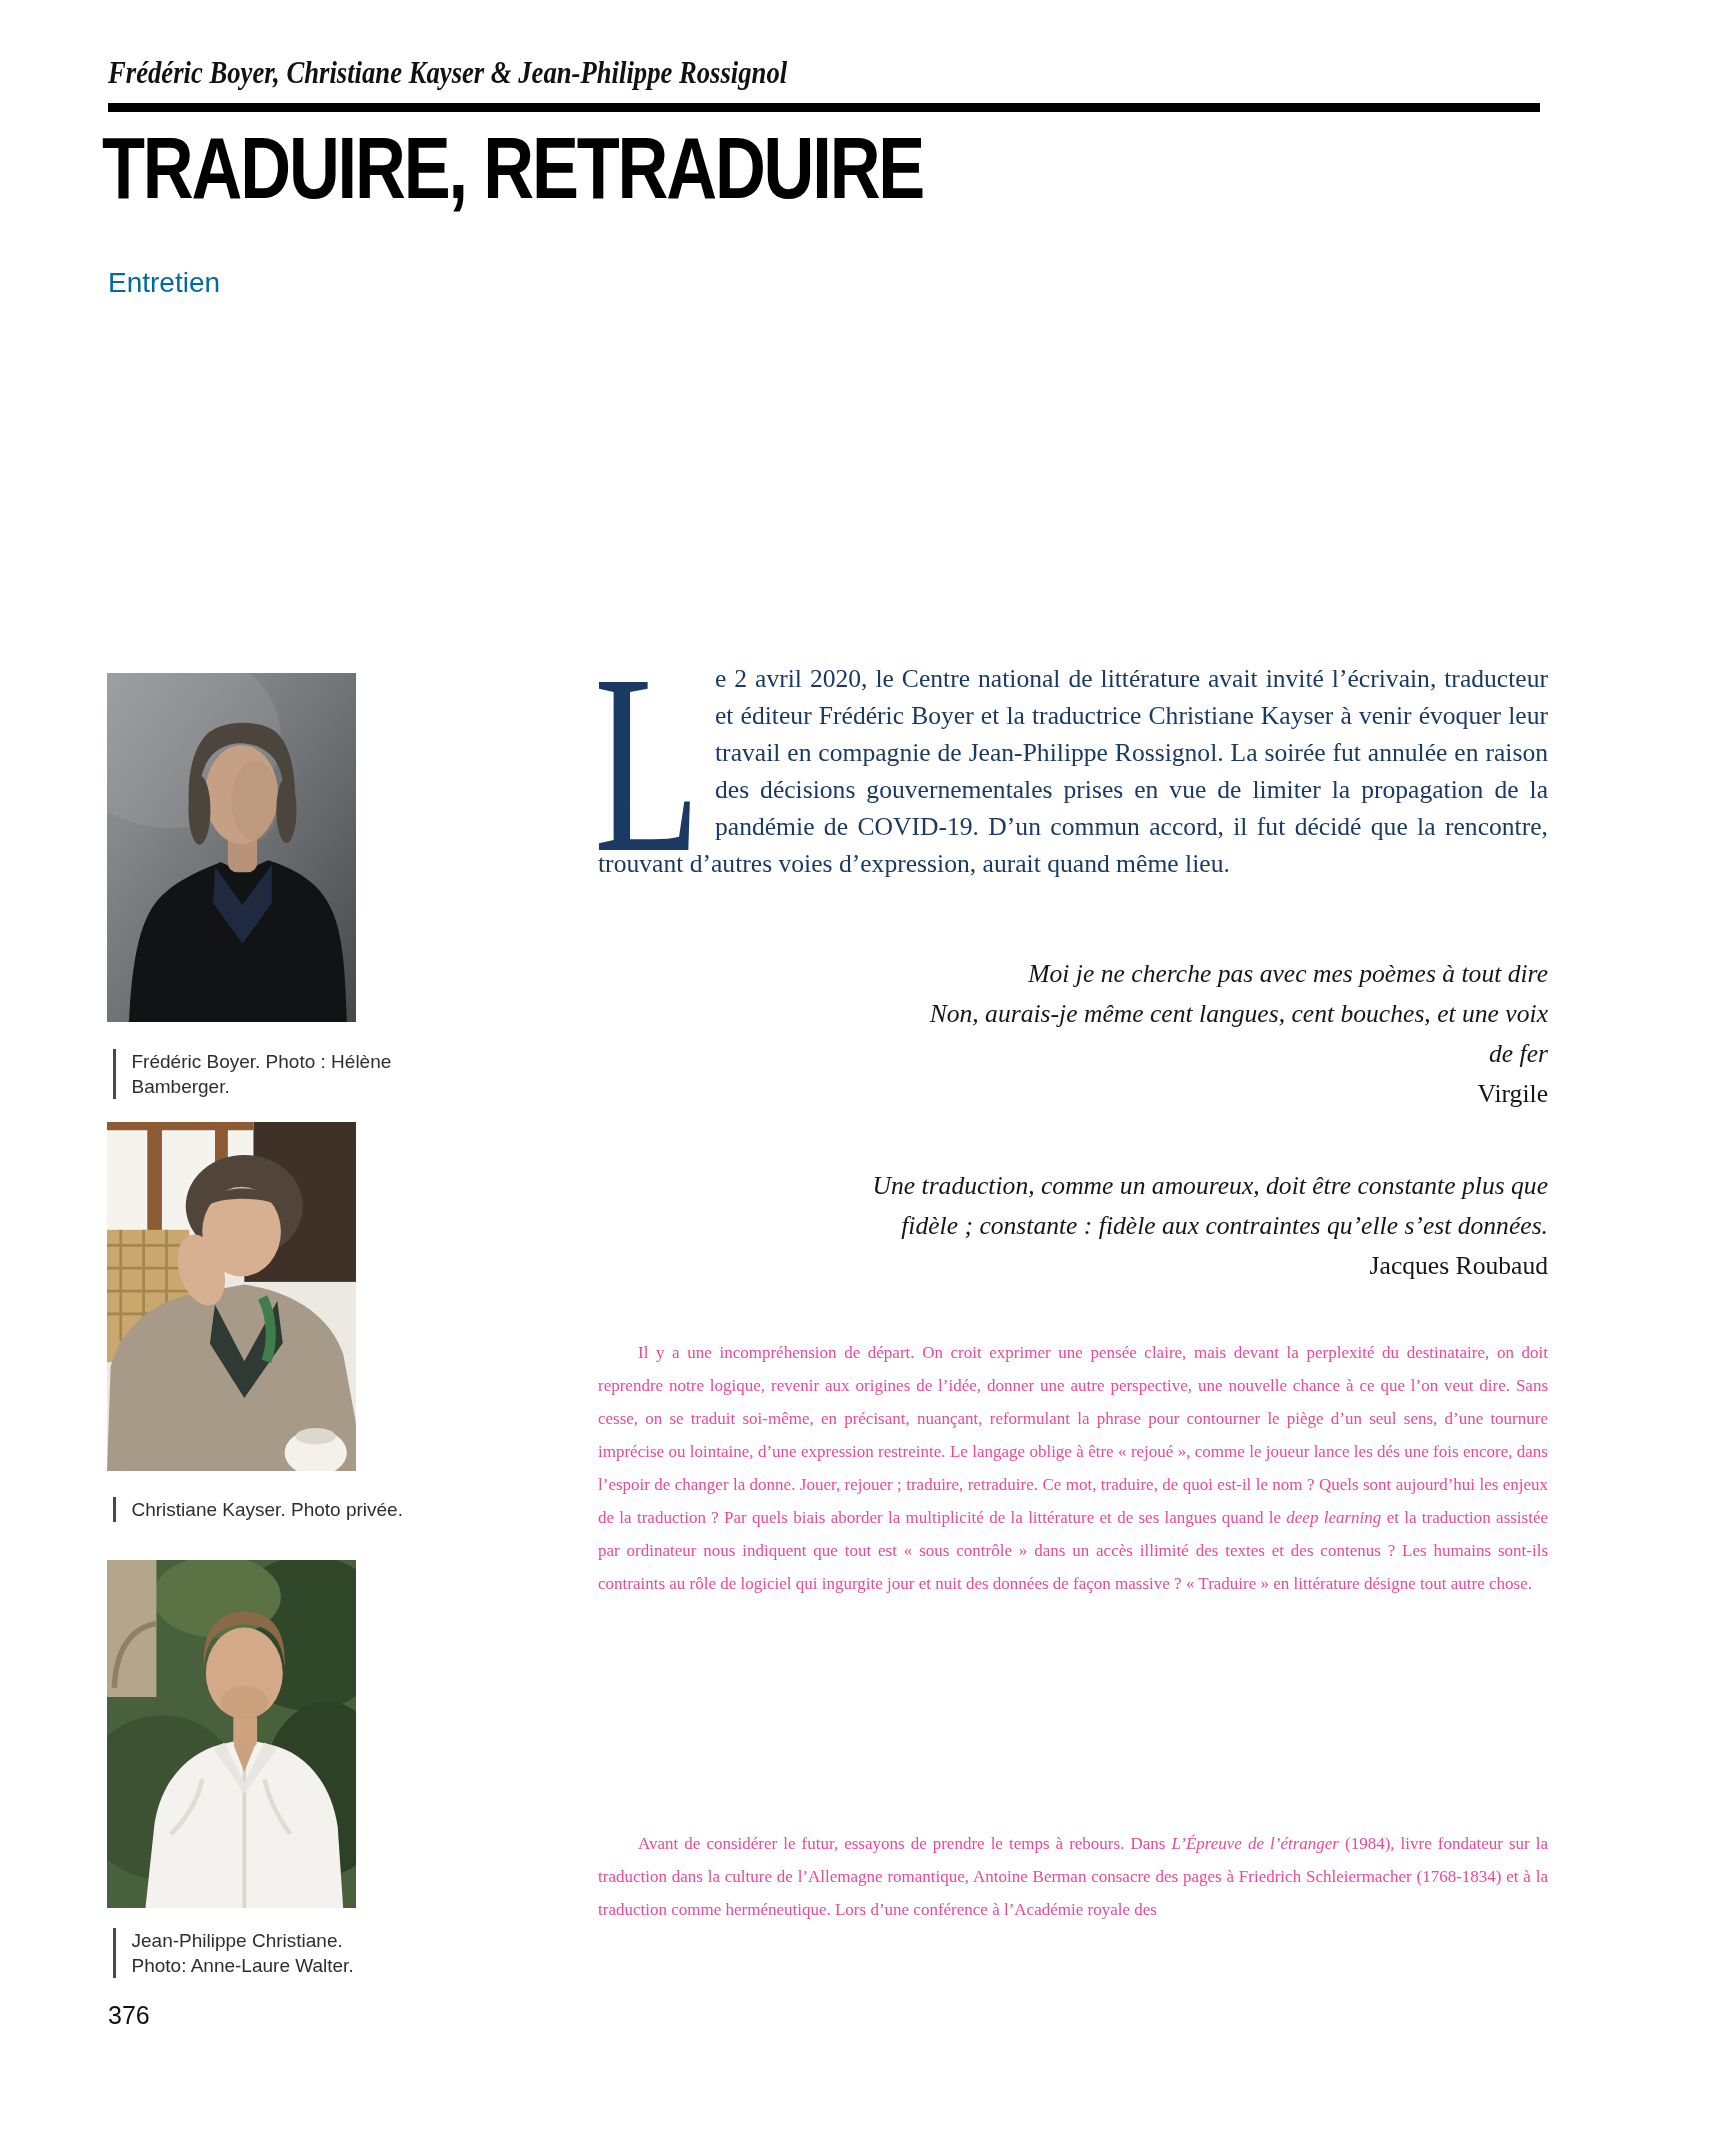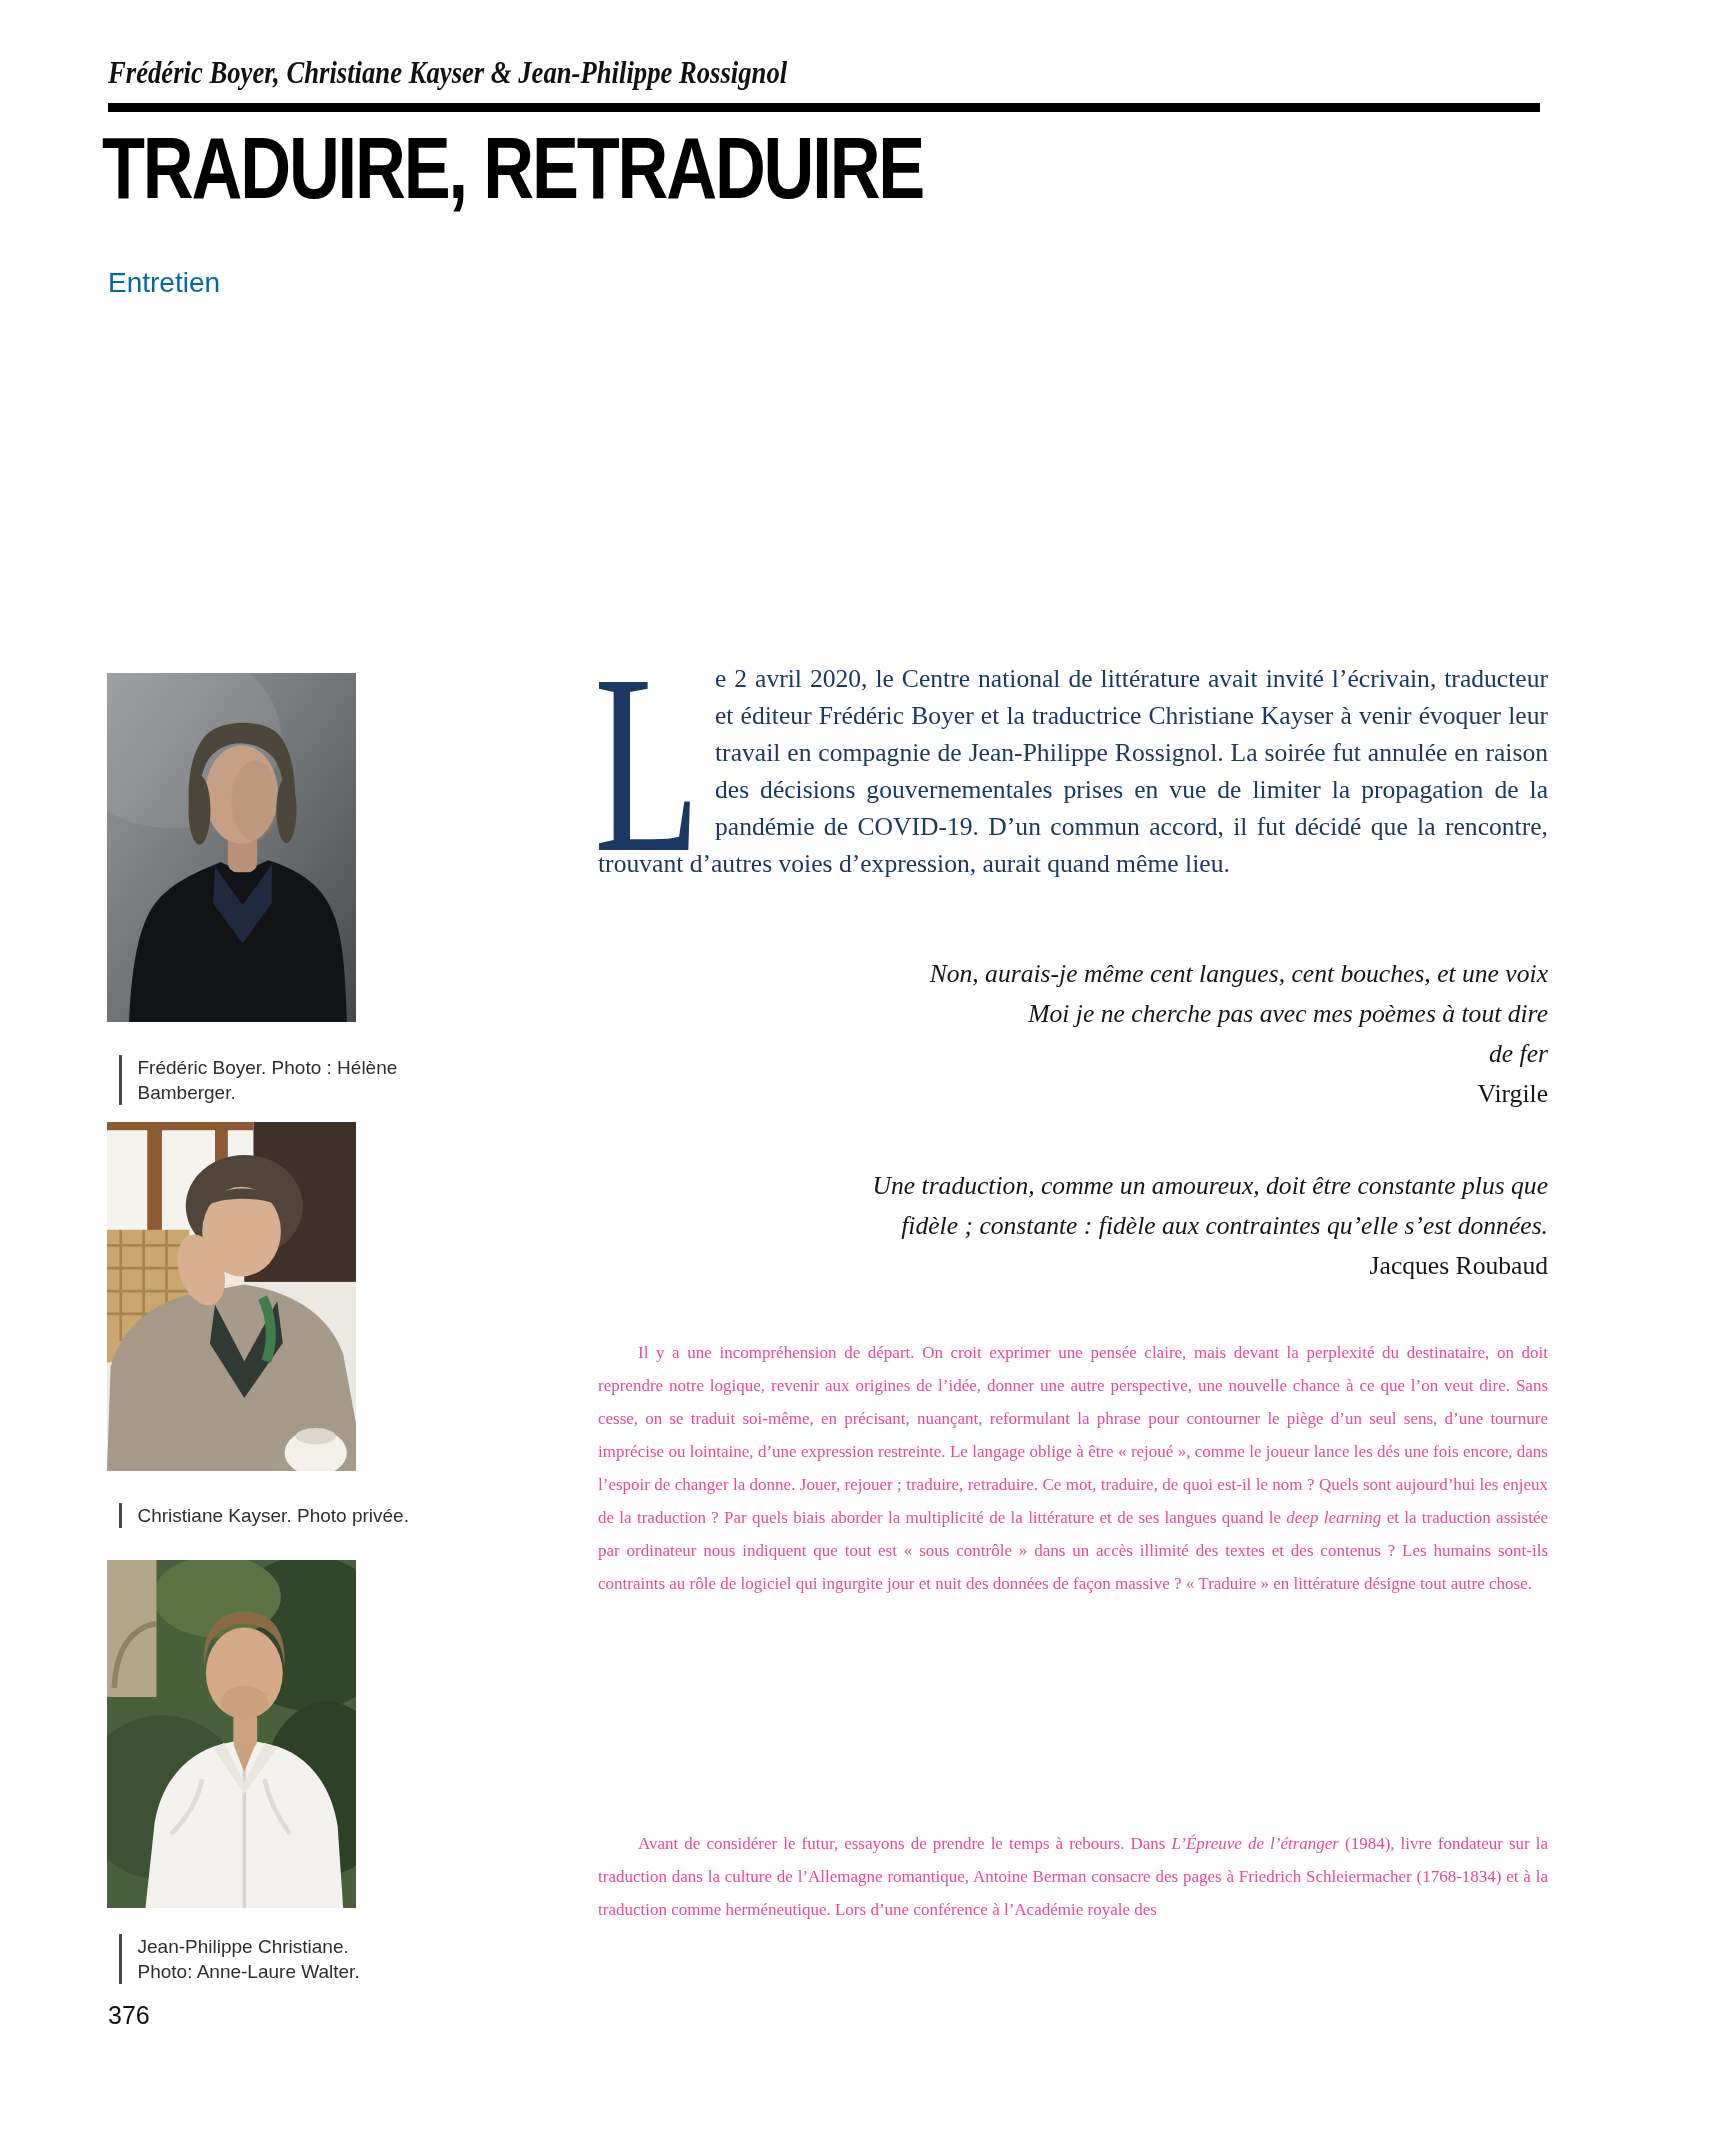--- a/index.html
+++ b/index.html
@@ -61,21 +61,21 @@
     overflow: hidden;
   }
   .photo svg { display: block; width: 100%; height: 100%; }
   #photo-1 { top: 673px;  height: 349px; }
   #photo-2 { top: 1122px; height: 349px; }
   #photo-3 { top: 1560px; height: 348px; }
 
   .caption {
     position: absolute;
     left: 107px; width: 274px;
-    margin: 12px;
+    margin: 6px;
     font-family: "Liberation Sans", sans-serif;
     font-size: 19px;
     line-height: 25px;
     color: #2e2e2e;
     border-left: 3.7px solid #4a4a4a;
     padding-left: 15.5px;
   }
   #caption-1 { top: 1043px; }
   #caption-2 { top: 1491px; }
   #caption-3 { top: 1922px; }
@@ -234,22 +234,22 @@
       <div>Photo: Anne-Laure Walter.</div>
     </figcaption>
 
   <div class="dropcap">L</div>
   <div class="intro">
     <span class="dropcap-spacer"></span><span>e 2 avril 2020, le Centre national de littérature avait invité l’écrivain, traducteur et éditeur Frédéric Boyer et la traductrice Christiane Kayser à venir évoquer leur travail en compagnie de Jean-Philippe Rossignol. La soirée fut annulée en raison des décisions gouvernementales prises en vue de limiter la propagation de la pandémie de COVID-19. D’un commun accord, il fut décidé que la rencontre, trouvant d’autres voies d’expression, aurait quand même lieu.</span>
   </div>
 
   <div class="epigraph" id="epigraph-1">
     <div class="ep-lines">
+        <div>Moi je ne cherche pas avec mes poèmes à tout dire</div>
         <div>Non, aurais-je même cent langues, cent bouches, et une voix</div>
-        <div>Moi je ne cherche pas avec mes poèmes à tout dire</div>
         <div>de fer</div>
       </div>
     <div class="ep-attr">Virgile</div>
   </div>
   <div class="epigraph" id="epigraph-2">
     <div class="ep-lines">
         <div>Une traduction, comme un amoureux, doit être constante plus que</div>
         <div>fidèle ; constante : fidèle aux contraintes qu’elle s’est données.</div>
       </div>
     <div class="ep-attr">Jacques Roubaud</div>

